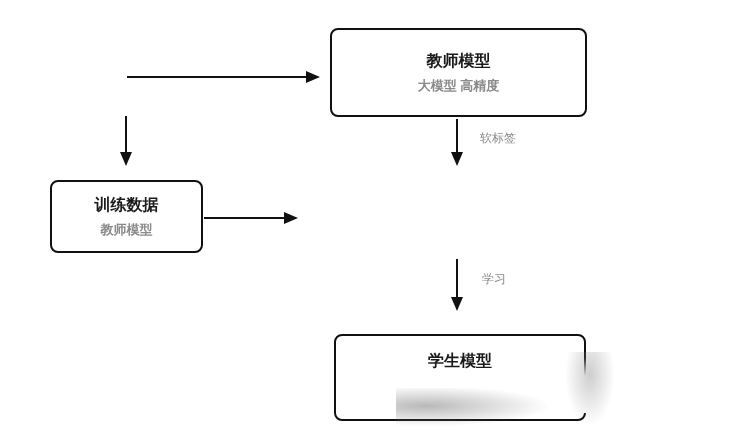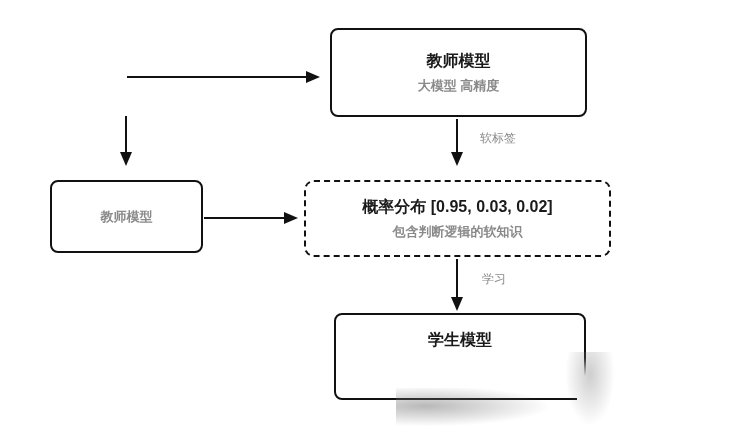--- a/index.html
+++ b/index.html
@@ -35,21 +35,21 @@
     font-size:13px;
     color:#8a8a8a;
     line-height:16px;
     white-space:nowrap;
     font-weight:bold;
   }
   .teacher-box{left:330px;top:28px;width:257px;height:89px;}
   .training-box{left:50px;top:180px;width:153px;height:73px;}
   .prob-box{left:304px;top:180px;width:307px;height:77px;border-style:dashed;border-radius:10px;}
   .student-box{
-    left:334px;top:313px;width:252px;height:87px;
+    left:334px;top:334px;width:252px;height:87px;
     justify-content:flex-start;
     padding-top:15px;
   }
   
   .hline{position:absolute;height:2px;background:#111111;}
   .vline{position:absolute;width:2px;background:#111111;}
   .head-r{position:absolute;width:0;height:0;
     border-top:6px solid transparent;border-bottom:6px solid transparent;
     border-left:14px solid #111111;}
   .head-d{position:absolute;width:0;height:0;
@@ -96,27 +96,24 @@
 <body>
 
 <div class="stage">
 
   <div class="box teacher-box">
     <div class="box-title">教师模型</div>
     <div class="box-sub">大模型 高精度</div>
   </div>
 
   <div class="box training-box">
+    <div class="box-title">训练数据</div>
     <div class="box-sub">教师模型</div>
   </div>
 
-  <div class="box prob-box">
-    <div class="box-title">概率分布 [0.95, 0.03, 0.02]</div>
-    <div class="box-sub">包含判断逻辑的软知识</div>
-  </div>
 
   <div class="box student-box">
     <div class="box-title">学生模型</div>
   </div>
 
   <div class="hline a1l"></div>
   <div class="head-r a1h"></div>
 
   <div class="vline a2l"></div>
   <div class="head-d a2h"></div>

